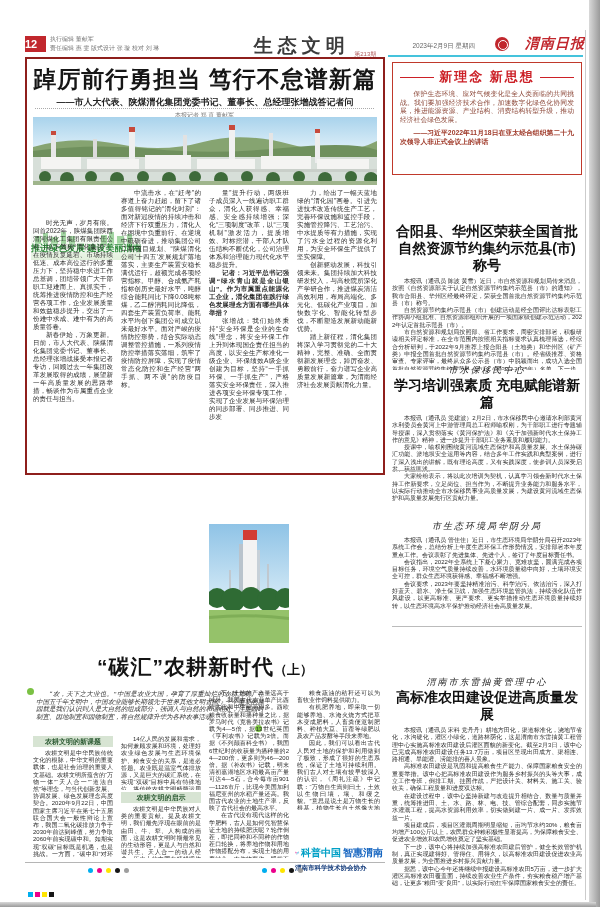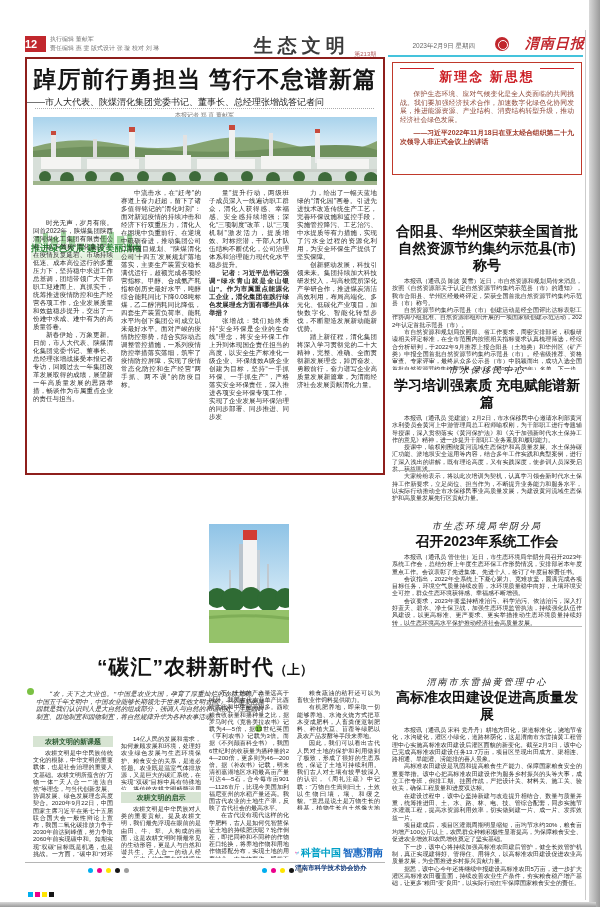--- a/index.html
+++ b/index.html
@@ -29,22 +29,22 @@
     border-radius:50%; border:1.5px solid #fff; }
   .masthead-name { font-family:"Liberation Serif", serif; font-style:italic; font-weight:bold;
     font-size:14px; color:#c1272d; letter-spacing:1px; }
   .cyan-rule { position:absolute; left:388px; top:55px; width:195px; height:2px; background:#45c3dc; }
 
   
   .main-box { position:absolute; left:25px; top:57px; width:360px; height:418px;
     border:2.5px solid #8e1f1c; background:#fff; }
   .main-headline { position:absolute; left:0; top:5px; width:100%; text-align:center;
     font-size:23px; font-weight:bold; color:#161616; letter-spacing:1px; }
-  .main-subtitle { position:absolute; left:0; top:37px; width:100%; 
-    font-size:9px; font-weight:normal; color:#222; }
+  .main-subtitle { position:absolute; left:0; top:37px; width:100%; text-align:center;
+    font-size:9px; font-weight:bold; color:#222; }
   .main-byline { position:absolute; left:8px; top:49px; width:339px; text-align:center;
     font-size:6px; color:#777; border-top:1px dotted #aaa; padding-top:2px; }
 
   .main-photo { position:absolute; left:6px; top:58px; width:344px; height:68px; overflow:hidden; }
 
   .green-banner { position:absolute; left:4px; top:126px; width:110px; height:30px;
     background:linear-gradient(180deg,#ffffff, #e3f1dd); overflow:hidden;margin-top:45px; }
   .banner-skyline { position:absolute; left:0; top:0; width:110px; height:14px; opacity:.55; }
   .banner-text { position:absolute; left:0; top:12px; width:110px; text-align:center;
     font-size:9px; font-weight:bold; color:#2e8b3a; white-space:nowrap;
@@ -92,21 +92,21 @@
   .gray-rule-bottom { position:absolute; left:25px; top:862px; width:360px; height:1px; background:#b5b5b5; }
   .reg-dots { position:absolute; top:868px; display:flex; gap:4px; }
   .rd1 { left:88px; } .rd2 { left:262px; }
   .reg-dots i { width:5px; height:5px; border-radius:50%; display:block; }
   .cmyk-squares { position:absolute; left:28px; top:892px; display:flex; gap:2px; }
   .cmyk-squares i { width:5px; height:5px; display:block; }
 
   
   .thought-box { position:absolute; left:392px; top:62px; width:190px; height:113px;
     border:1.5px solid #c0392b; padding:5px 7px; }
-  .thought-title { display:flex; align-items:flex-start; gap:5px; margin-bottom:4px; }
+  .thought-title { display:flex; align-items:center; gap:5px; margin-bottom:4px; }
   .thought-title .line { flex:1; height:1px; background:#cc2027; }
   .thought-title .txt { font-size:13px; font-weight:bold; color:#cc2027; letter-spacing:2px; white-space:nowrap; }
   .thought-body { font-size:6.8px; line-height:8.6px; color:#8b4536; text-align:justify;
     word-break:break-all; text-indent:2em; }
   .thought-attr { margin-top:5px; font-size:6.8px; line-height:8.6px; font-weight:bold;
     color:#a03a2a; text-align:justify; word-break:break-all; text-indent:2em; }
 
   .r-rule { position:absolute; left:392px; width:190px; height:1px; background:#bbbbbb; }
 
   .r-art { position:absolute; left:392px; width:190px;margin-top:43px; }
@@ -356,21 +356,20 @@
     <div class="r-body" style="height:112px;">
       <p>本报讯（通讯员 党建波）2月2日，市水保移民中心邀请水利部黄河水利委员会黄河上中游管理局总工程师喻权刚，为干部职工进行专题辅导授课，深入贯彻落实《黄河保护法》和《关于加强新时代水土保持工作的意见》精神，进一步提升干部职工业务素质和履职能力。</p>
       <p>授课中，喻权刚围绕黄河流域生态保护和高质量发展、水土保持碳汇功能、淤地坝安全运用等内容，结合多年工作实践和典型案例，进行了深入浅出的讲解，既有理论高度，又有实践深度，使参训人员深受启发、获益匪浅。</p>
       <p>大家纷纷表示，将以此次培训为契机，认真学习领会新时代水土保持工作新要求，立足岗位、担当作为，不断提升业务能力和服务水平，以实际行动推动全市水保移民事业高质量发展，为建设黄河流域生态保护和高质量发展先行区贡献力量。</p>
     </div>
   </div>
   <div class="r-rule" style="top:470px;"></div>
 
   <div class="r-art" style="top:477px;">
     <div class="r-kicker">市生态环境局华阴分局</div>
-    <div class="r-headline">召开2023年系统工作会</div>
     <div class="r-body" style="height:110px;">
       <p>本报讯（通讯员 管佳佳）近日，市生态环境局华阴分局召开2023年系统工作会，总结分析上年度生态环保工作形势情况，安排部署本年度重点工作。会议表彰了先进集体、先进个人，签订了年度目标责任书。</p>
       <p>会议指出，2022年全系统上下凝心聚力、克难攻坚，圆满完成各项目标任务，环境空气质量持续改善，水环境质量稳中向好，土壤环境安全可控，群众生态环境获得感、幸福感不断增强。</p>
       <p>会议要求，2023年要坚持精准治污、科学治污、依法治污，深入打好蓝天、碧水、净土保卫战，加强生态环境监管执法，持续强化队伍作风建设，以更高标准、更严要求、更实举措推动生态环境质量持续好转，以生态环境高水平保护推动经济社会高质量发展。</p>
     </div>
   </div>
   <div class="r-rule" style="top:626px;"></div>
 
   <div class="r-art" style="top:633px;">
     <div class="r-kicker">渭南市东雷抽黄管理中心</div>

